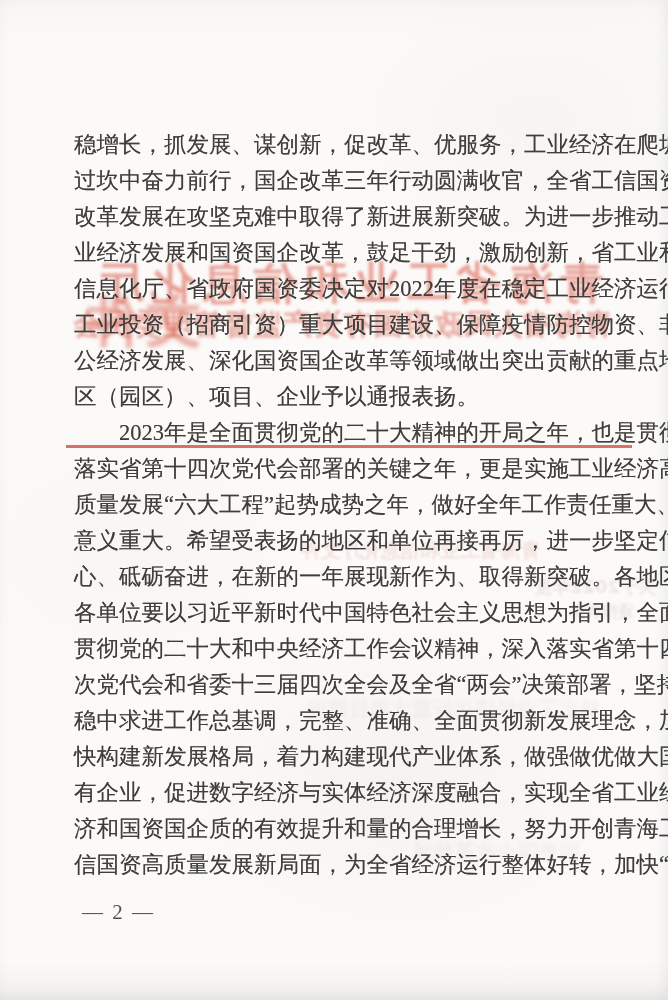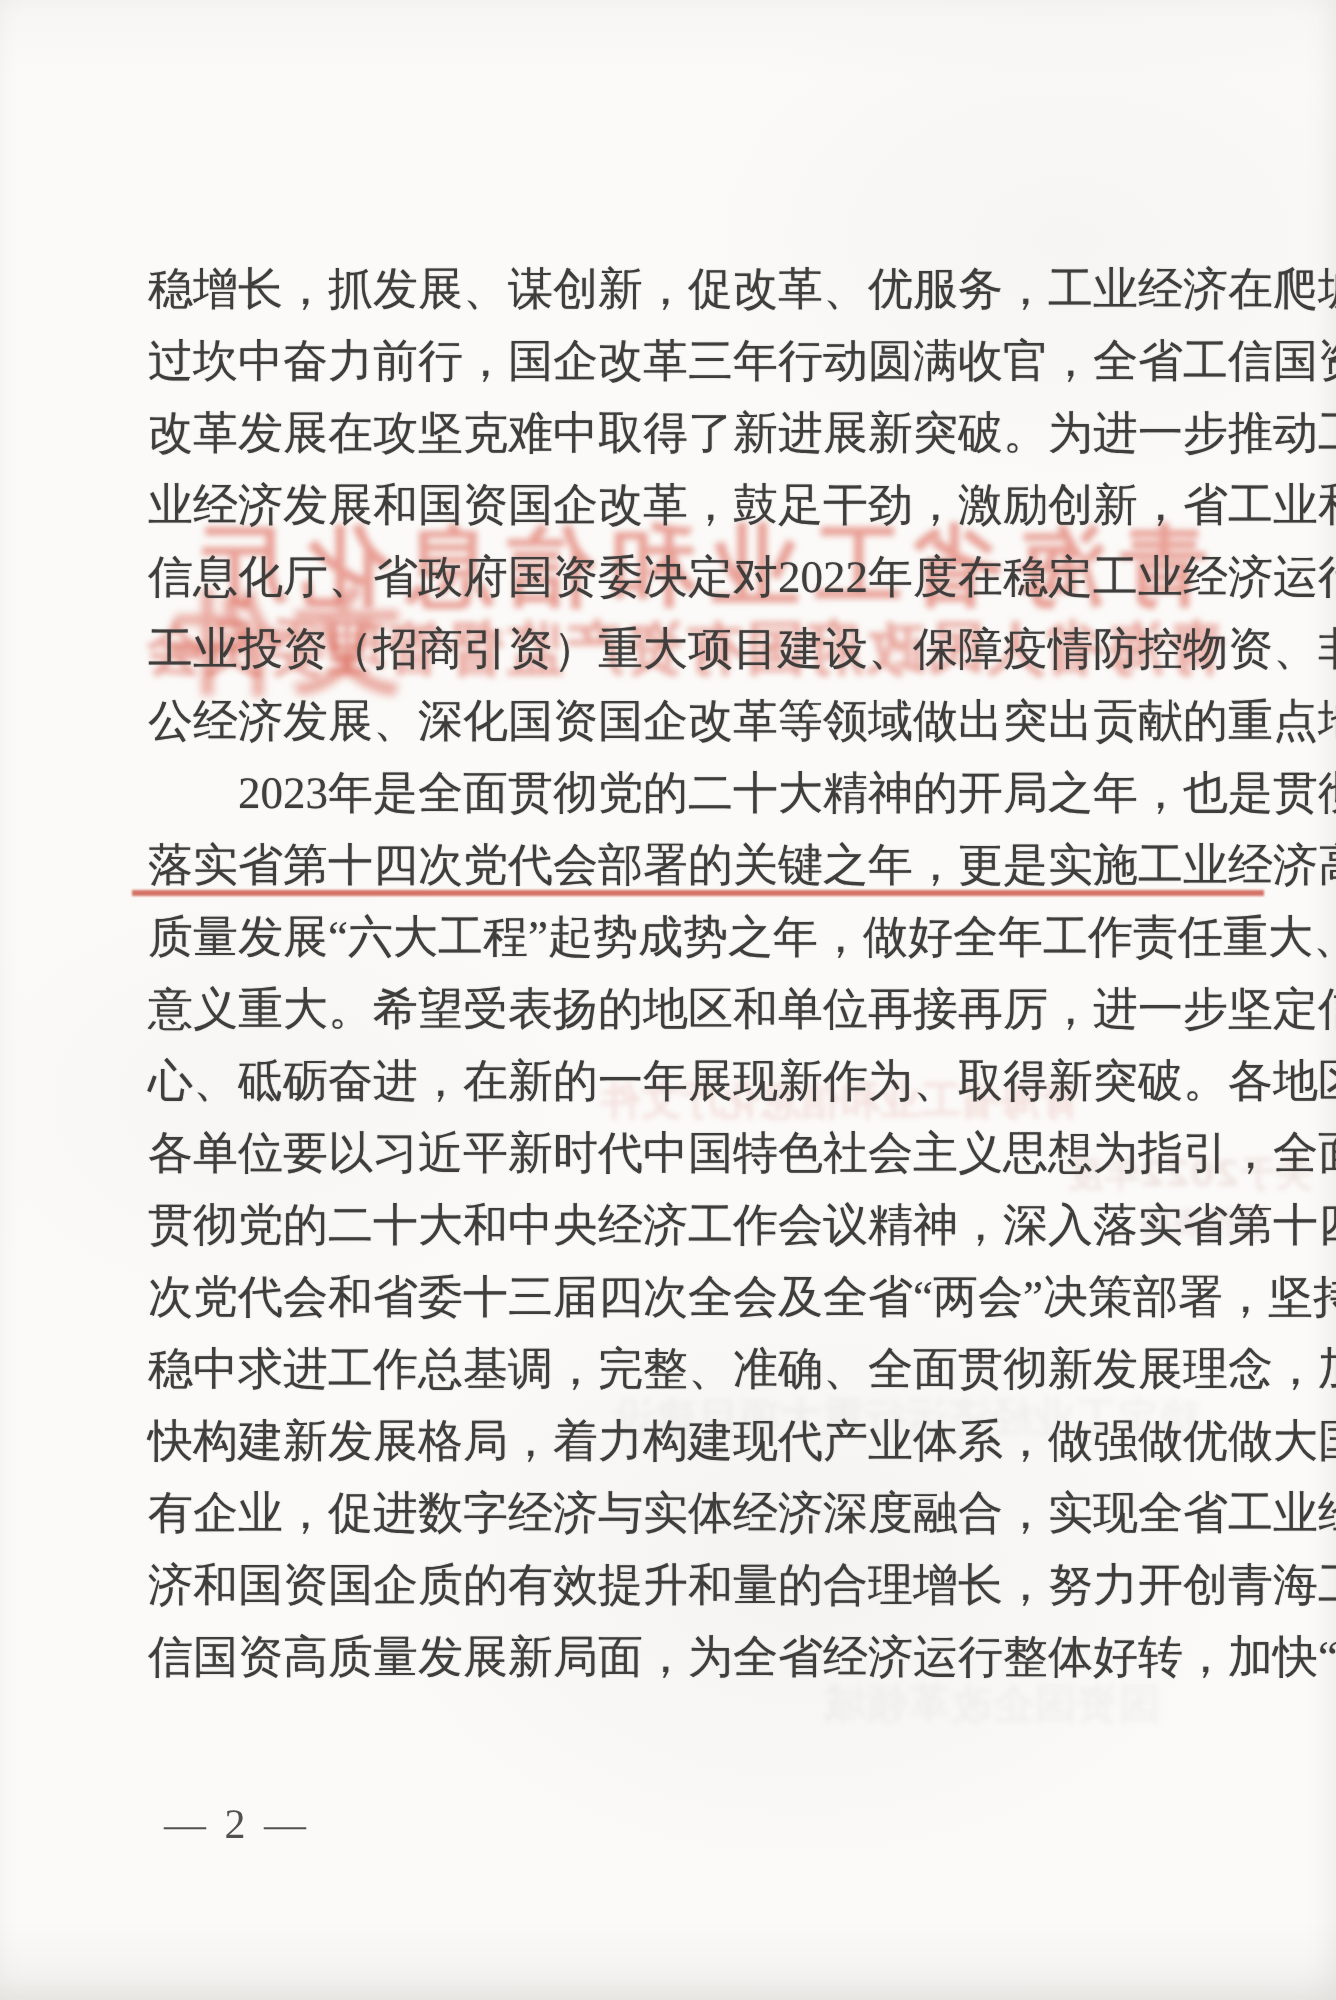--- a/index.html
+++ b/index.html
@@ -67,20 +67,21 @@
   <div class="bleed bleed-gray gray-2">国资国企改革领域</div>
 
   <div class="text-layer" id="text-lines">
       <div class="line">稳增长，抓发展、谋创新，促改革、优服务，工业经济在爬坡</div>
       <div class="line">过坎中奋力前行，国企改革三年行动圆满收官，全省工信国资</div>
       <div class="line">改革发展在攻坚克难中取得了新进展新突破。为进一步推动工</div>
       <div class="line">业经济发展和国资国企改革，鼓足干劲，激励创新，省工业和</div>
       <div class="line">信息化厅、省政府国资委决定对2022年度在稳定工业经济运行、</div>
       <div class="line">工业投资（招商引资）重大项目建设、保障疫情防控物资、非</div>
       <div class="line">公经济发展、深化国资国企改革等领域做出突出贡献的重点地</div>
+      <div class="line no-justify">区（园区）、项目、企业予以通报表扬。</div>
       <div class="line indent">2023年是全面贯彻党的二十大精神的开局之年，也是贯彻</div>
       <div class="line">落实省第十四次党代会部署的关键之年，更是实施工业经济高</div>
       <div class="line">质量发展“六大工程”起势成势之年，做好全年工作责任重大、</div>
       <div class="line">意义重大。希望受表扬的地区和单位再接再厉，进一步坚定信</div>
       <div class="line">心、砥砺奋进，在新的一年展现新作为、取得新突破。各地区、</div>
       <div class="line">各单位要以习近平新时代中国特色社会主义思想为指引，全面</div>
       <div class="line">贯彻党的二十大和中央经济工作会议精神，深入落实省第十四</div>
       <div class="line">次党代会和省委十三届四次全会及全省“两会”决策部署，坚持</div>
       <div class="line">稳中求进工作总基调，完整、准确、全面贯彻新发展理念，加</div>
       <div class="line">快构建新发展格局，着力构建现代产业体系，做强做优做大国</div>

